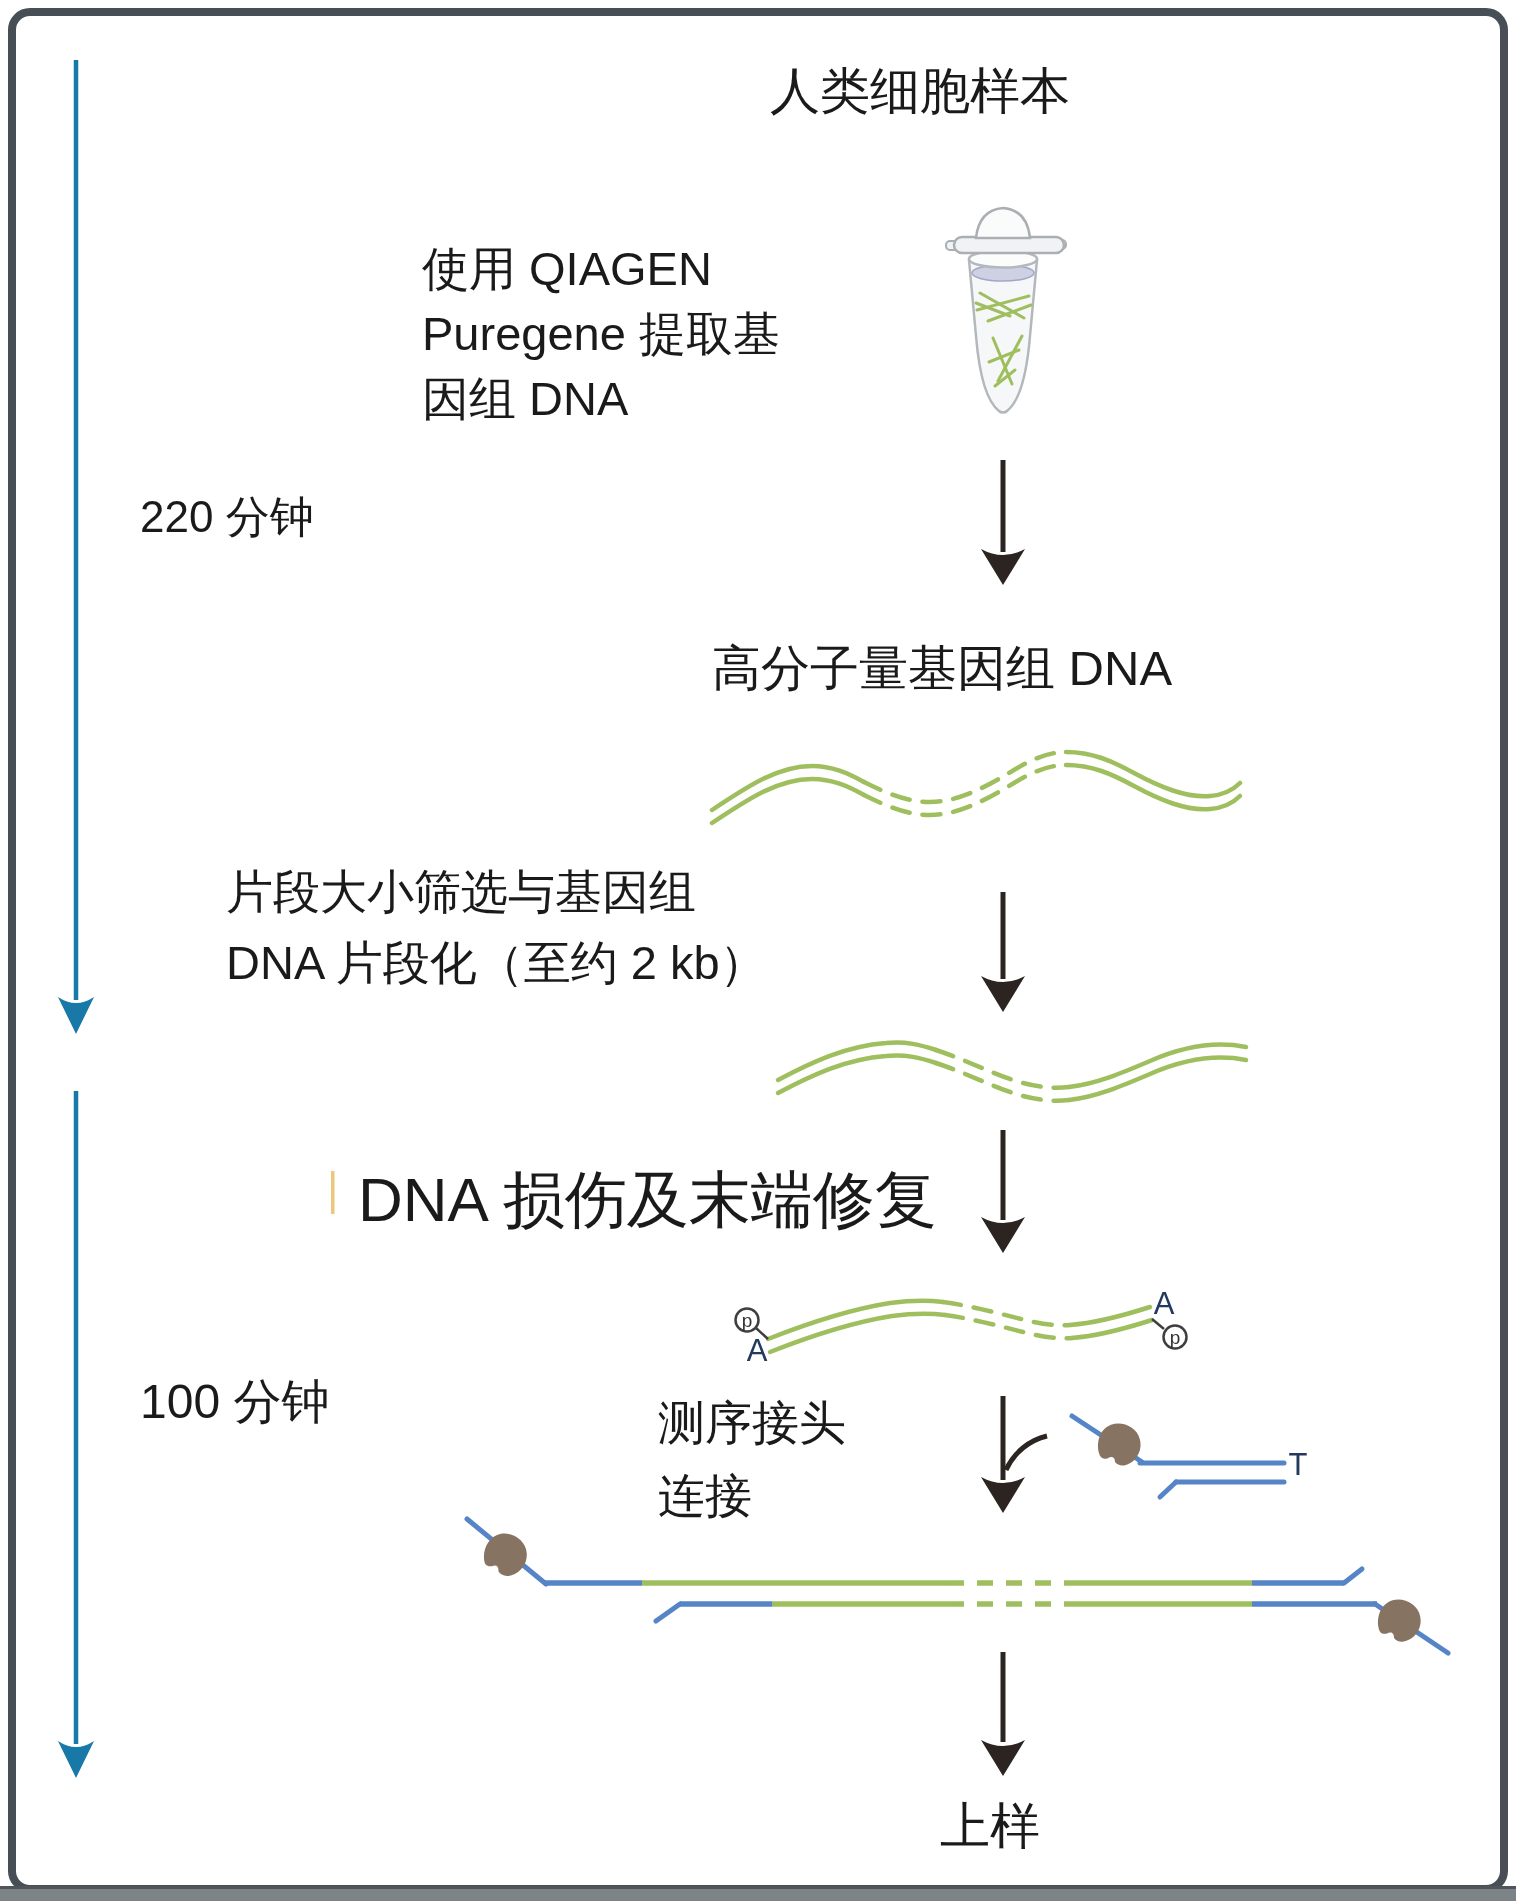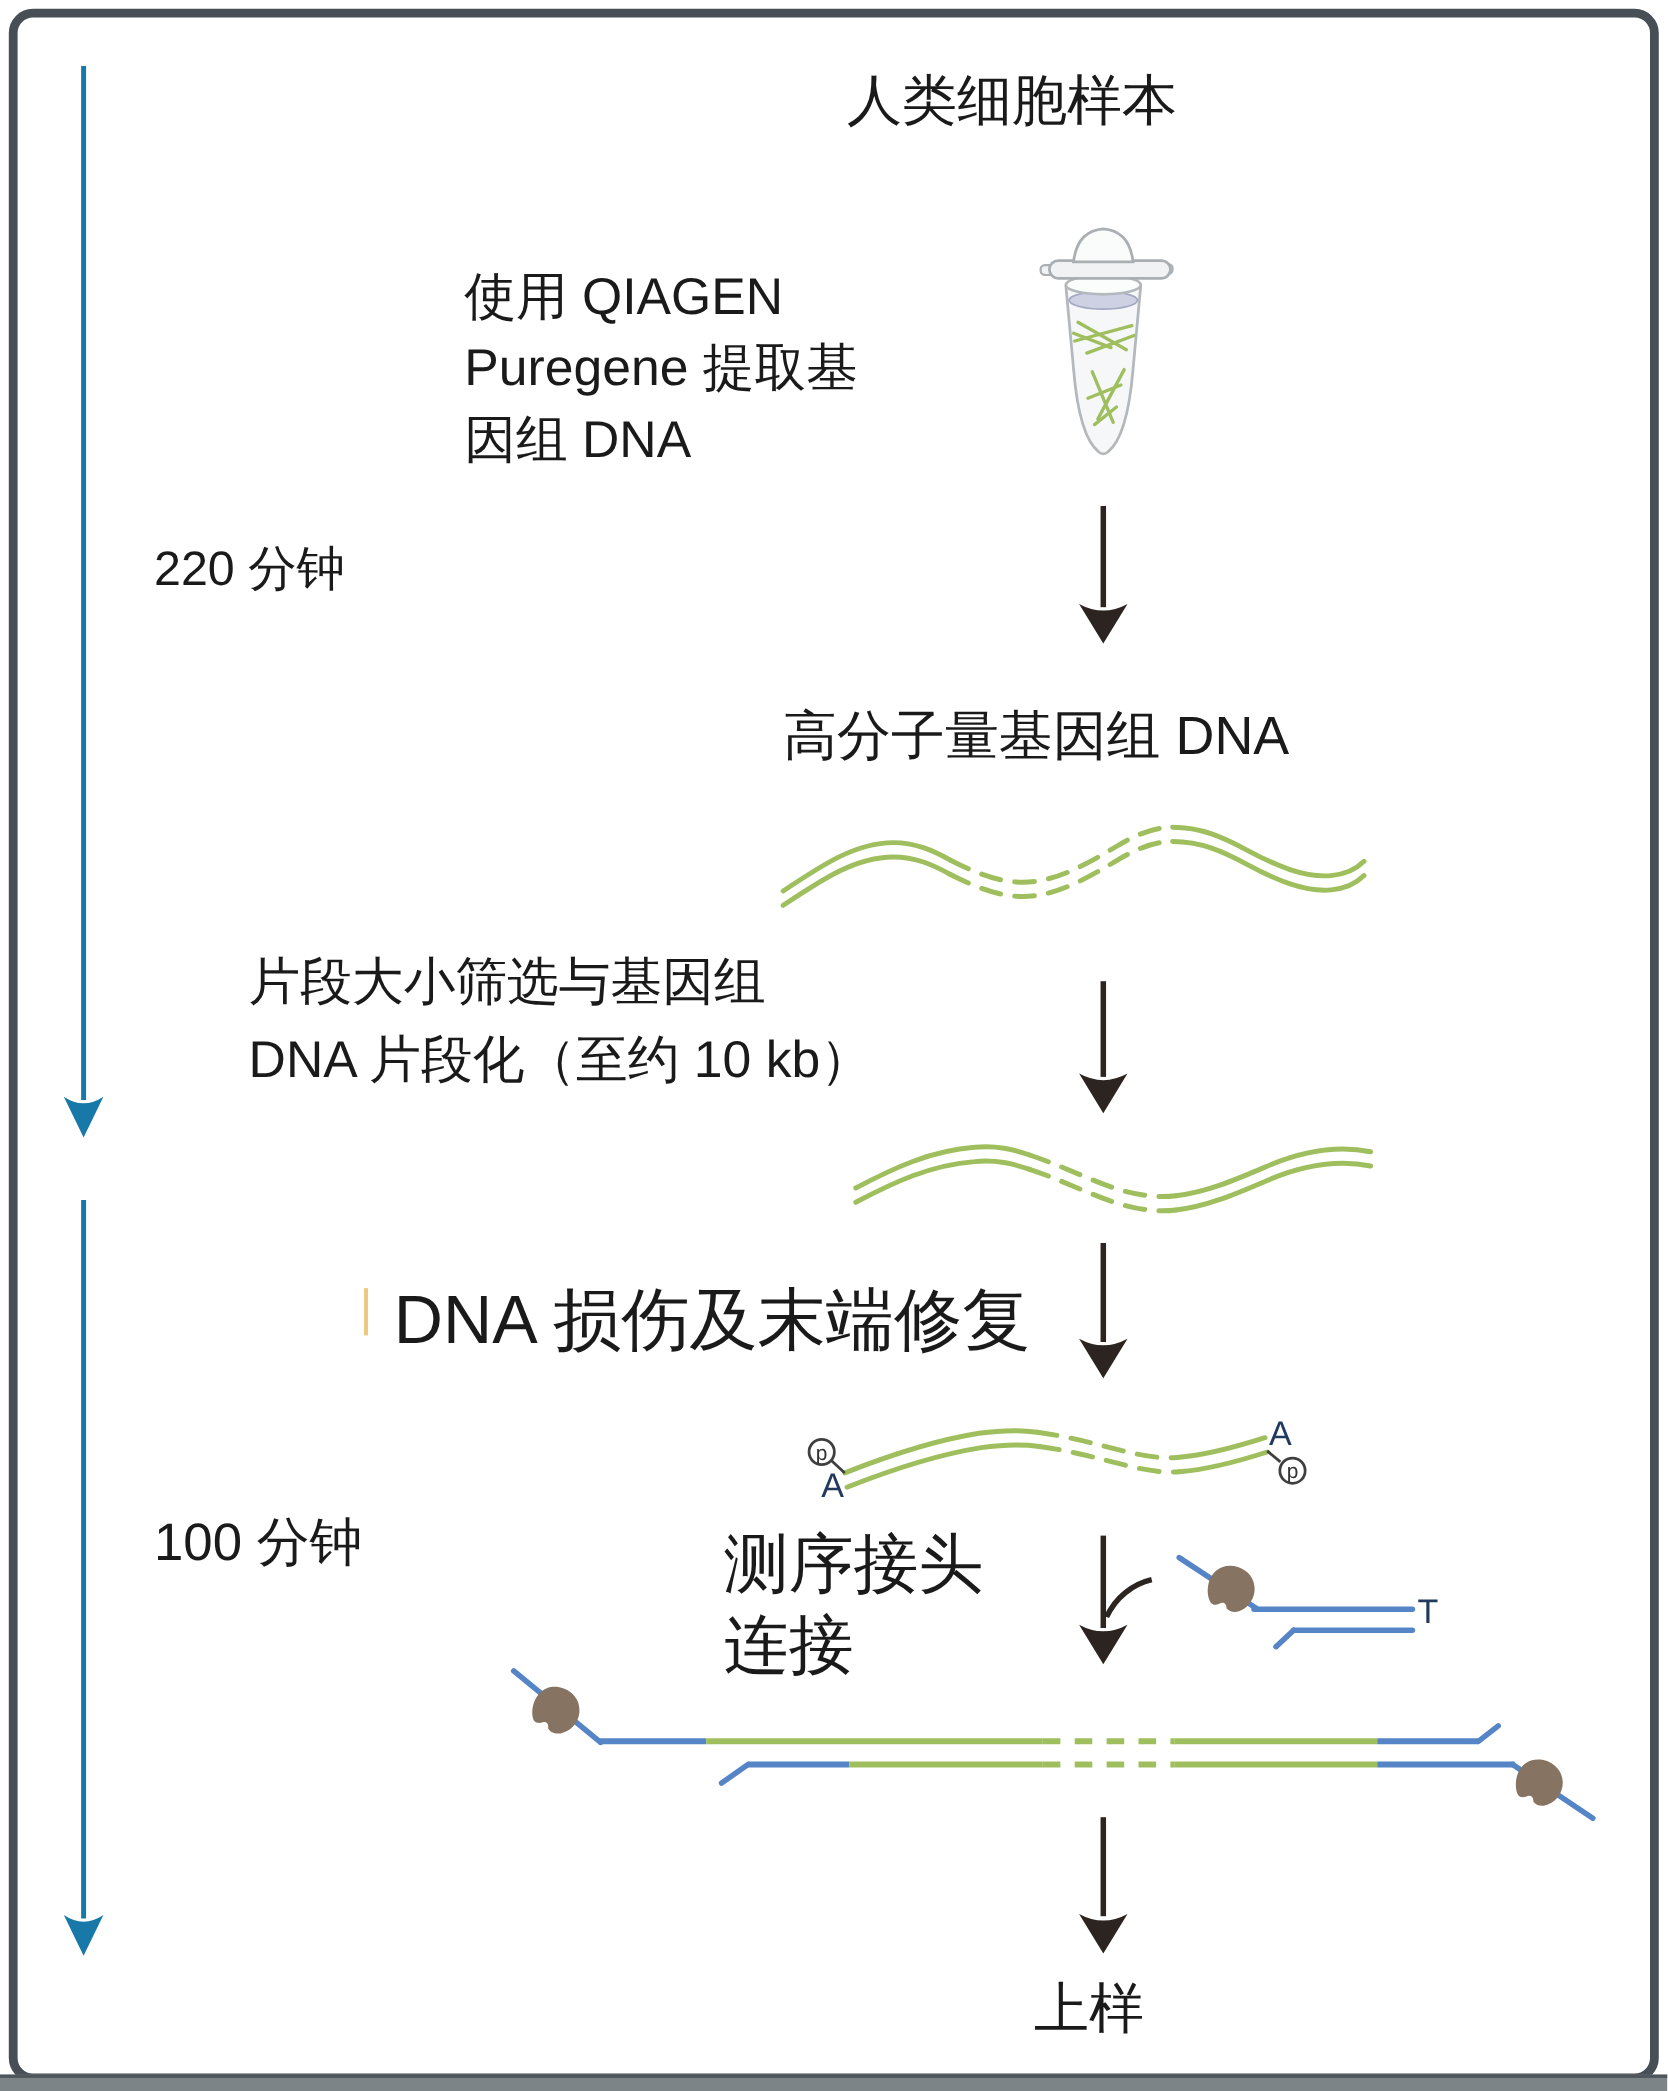--- a/index.html
+++ b/index.html
@@ -29,21 +29,21 @@
     background:var(--bottom_bar);border-top:3px solid #4e555b;
   }
   .lbl{position:absolute;white-space:pre-line;color:var(--text_black);}
   .t-title{left:770px;top:58px;font-size:50px;}
   .t-extract{left:422px;top:236px;font-size:47px;line-height:65px;}
   .t-220{left:140px;top:488px;font-size:44px;}
   .t-hmw{left:712px;top:636px;font-size:49px;}
   .t-frag{left:226px;top:856px;font-size:47px;line-height:71px;}
   .t-repair{left:358px;top:1158px;font-size:62px;}
   .t-100{left:140px;top:1370px;font-size:48px;}
-  .t-lig{left:658px;top:1386px;font-size:59px;line-height:73px;}
+  .t-lig{left:658px;top:1386px;font-size:47px;line-height:73px;}
   .t-load{left:940px;top:1793px;font-size:50px;}
   svg{position:absolute;left:0;top:0;}
   .timeline{stroke:var(--timeline_blue);stroke-width:4.5;fill:none;}
   .timeline-head{fill:var(--timeline_blue);stroke:none;}
   .flow{stroke:var(--flow_arrow);stroke-width:5;fill:none;}
   .flow-head{fill:var(--flow_arrow);stroke:none;}
   .green{stroke:var(--dna_green);stroke-width:4.5;fill:none;stroke-linecap:round;}
   .greend{stroke-dasharray:18 13;}
   .blue{stroke:var(--adapter_blue);stroke-width:5;fill:none;stroke-linecap:round;}
   .strand5{stroke-width:5.5;stroke-linecap:butt;}
@@ -185,21 +185,21 @@
     </g>
   </svg>
 
   <div class="lbl t-extract">使用 QIAGEN
 Puregene 提取基
 因组 DNA</div>
   <div class="lbl t-title">人类细胞样本</div>
   <div class="lbl t-220">220 分钟</div>
   <div class="lbl t-hmw">高分子量基因组 DNA</div>
   <div class="lbl t-frag">片段大小筛选与基因组
-DNA 片段化（至约 10 kb）</div>
+DNA 片段化（至约 2 kb）</div>
   <div class="lbl t-repair">DNA 损伤及末端修复</div>
   <div class="lbl t-100">100 分钟</div>
   <div class="lbl t-lig">测序接头
 连接</div>
   <div class="lbl t-load">上样</div>
 
   <div id="frame"></div>
   <div id="bottom-edge"></div>
 </div>
 

